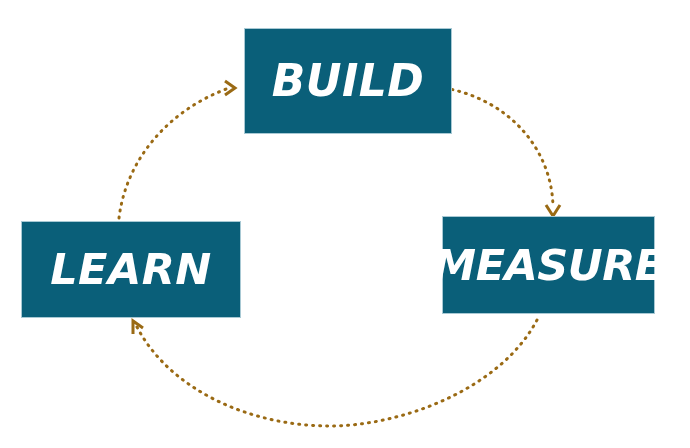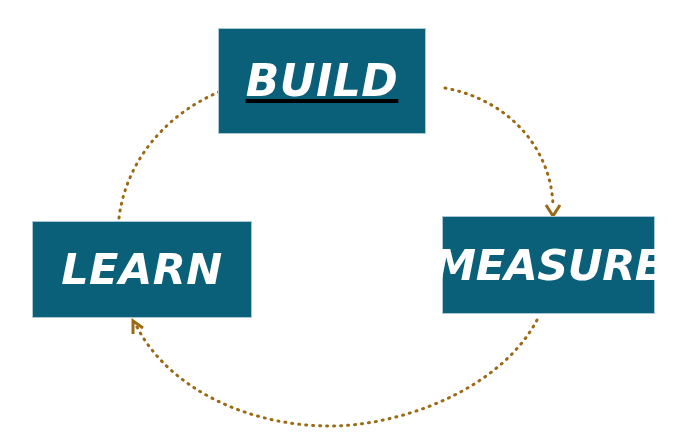--- a/index.html
+++ b/index.html
@@ -48,43 +48,42 @@
     color: #ffffff;
     font-family: "DejaVu Sans", sans-serif;
     font-style: italic;
     font-weight: 700;
     letter-spacing: 0.5px;
     line-height: 1;
     display: block;
   }
 
   #node-build {
-    left: 218px;
+    left: 244px;
     top: 28px;
     width: 208px;
     height: 106px;
-    text-decoration: underline;
   }
   #node-build .node-label {
     font-size: 44px;
   }
 
   #node-measure {
     left: 442px;
     top: 216px;
     width: 213px;
     height: 98px;
   }
   #node-measure .node-label {
     font-size: 43px;
     letter-spacing: -0.5px;
   }
 
   #node-learn {
-    left: 32px;
+    left: 21px;
     top: 221px;
     width: 220px;
     height: 97px;
   }
   #node-learn .node-label {
     font-size: 43px;
   }
 </style>
 </head>
 <body>

